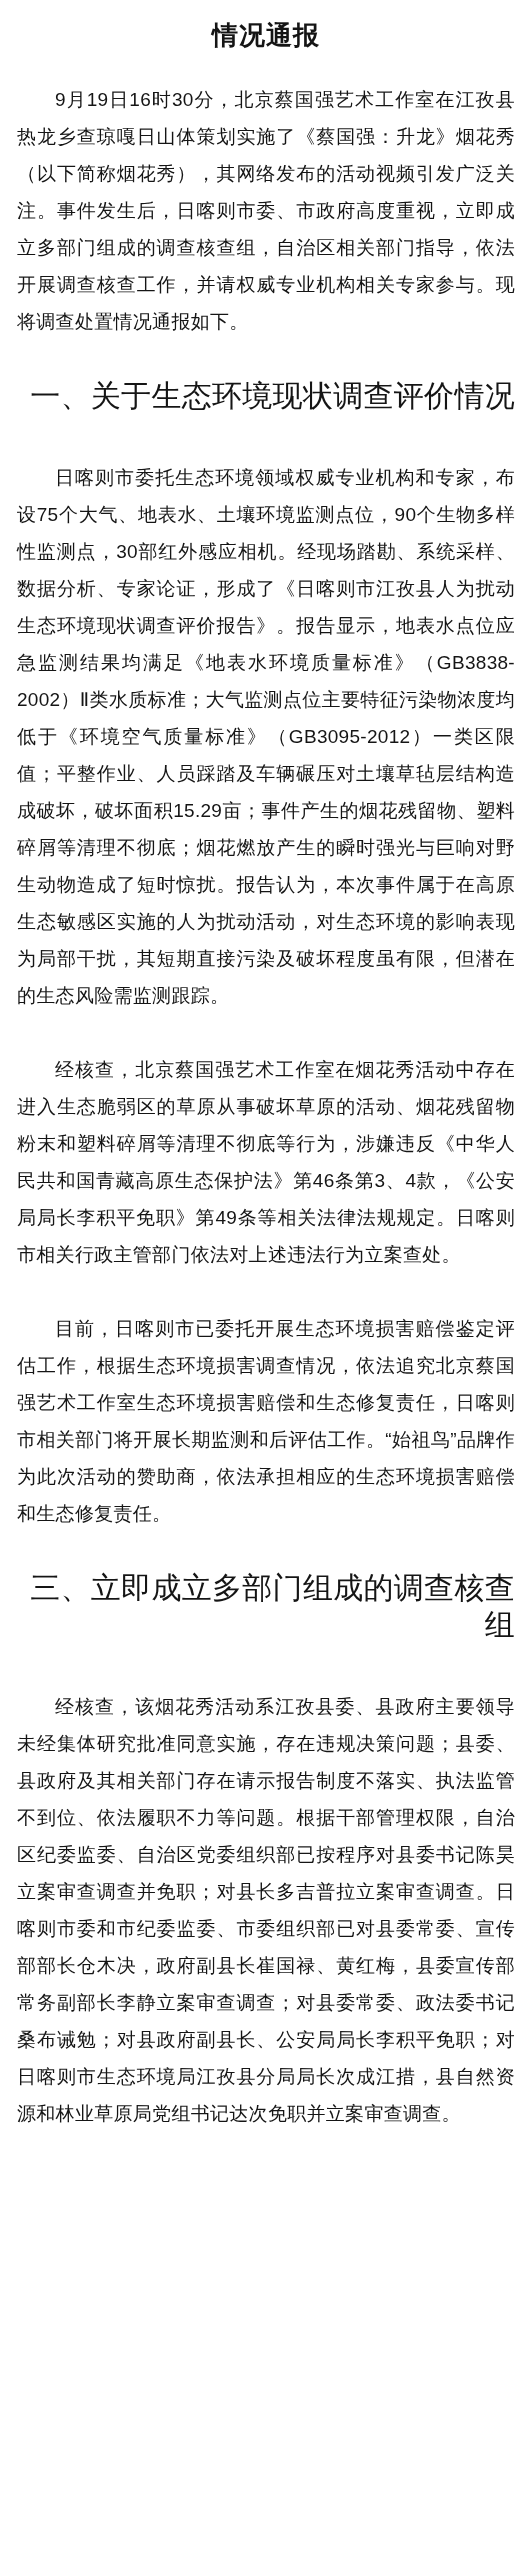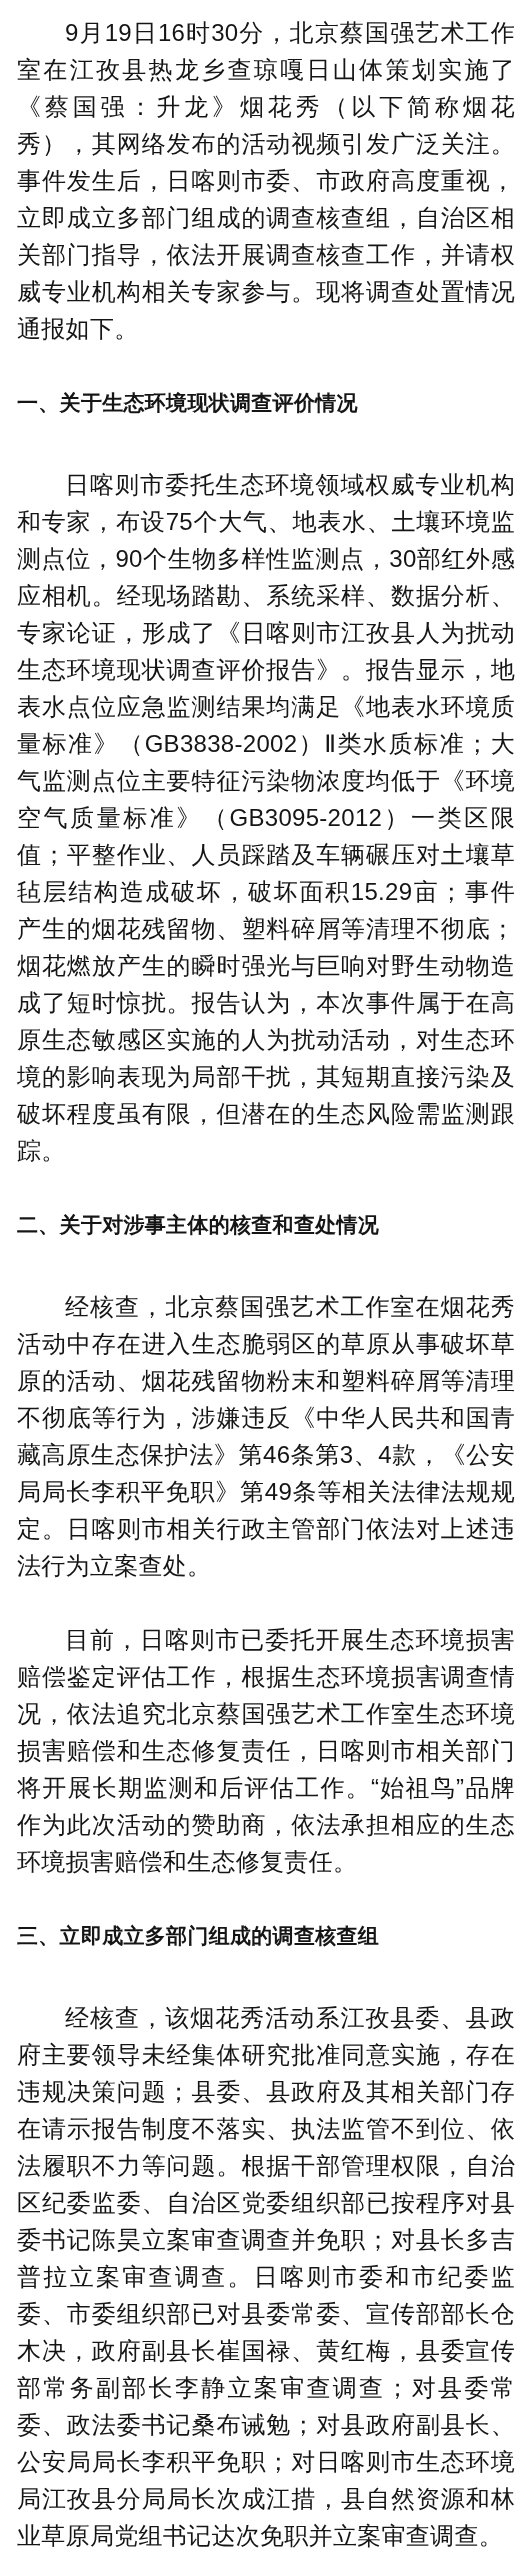--- a/index.html
+++ b/index.html
@@ -19,50 +19,50 @@
   .doc-title {
     margin: 0 0 24px 0;
     font-size: 26px;
     font-weight: bold;
     line-height: 43px;
     text-align: center;
     letter-spacing: 1px;
   }
   .para {
     margin: 0 0 37px 0;
-    font-size: 24px;
+    font-size: 19px;
     line-height: 37px;
     text-align: justify;
     text-indent: 2em;
     letter-spacing: 0.3px;
     word-break: normal;
   }
   .heading {
     margin: 37px 0 45px 0;
-    font-size: 21px;
-    font-weight: bold;
+    font-size: 30px;
+    font-weight: normal;
     line-height: 37px;
-    text-align: left;
+    text-align: right;
     letter-spacing: 0.3px;
   }
 </style>
 </head>
 <body>
 
 <div class="page">
 
+  <h1 class="doc-title">情况通报</h1>
 
   <p class="para">9月19日16时30分，北京蔡国强艺术工作室在江孜县热龙乡查琼嘎日山体策划实施了《蔡国强：升龙》烟花秀（以下简称烟花秀），其网络发布的活动视频引发广泛关注。事件发生后，日喀则市委、市政府高度重视，立即成立多部门组成的调查核查组，自治区相关部门指导，依法开展调查核查工作，并请权威专业机构相关专家参与。现将调查处置情况通报如下。</p>
 
   <h2 class="heading">一、关于生态环境现状调查评价情况</h2>
 
 
   <p class="para">日喀则市委托生态环境领域权威专业机构和专家，布设75个大气、地表水、土壤环境监测点位，90个生物多样性监测点，30部红外感应相机。经现场踏勘、系统采样、数据分析、专家论证，形成了《日喀则市江孜县人为扰动生态环境现状调查评价报告》。报告显示，地表水点位应急监测结果均满足《地表水环境质量标准》（GB3838-2002）Ⅱ类水质标准；大气监测点位主要特征污染物浓度均低于《环境空气质量标准》（GB3095-2012）一类区限值；平整作业、人员踩踏及车辆碾压对土壤草毡层结构造成破坏，破坏面积15.29亩；事件产生的烟花残留物、塑料碎屑等清理不彻底；烟花燃放产生的瞬时强光与巨响对野生动物造成了短时惊扰。报告认为，本次事件属于在高原生态敏感区实施的人为扰动活动，对生态环境的影响表现为局部干扰，其短期直接污染及破坏程度虽有限，但潜在的生态风险需监测跟踪。</p>
 
-  <h2 class="heading">二、关于对涉事主体的核查和查处情况</h2>
 
   <p class="para">经核查，北京蔡国强艺术工作室在烟花秀活动中存在进入生态脆弱区的草原从事破坏草原的活动、烟花残留物粉末和塑料碎屑等清理不彻底等行为，涉嫌违反《中华人民共和国青藏高原生态保护法》第46条第3、4款，《公安局局长李积平免职》第49条等相关法律法规规定。日喀则市相关行政主管部门依法对上述违法行为立案查处。</p>
 
   <p class="para">目前，日喀则市已委托开展生态环境损害赔偿鉴定评估工作，根据生态环境损害调查情况，依法追究北京蔡国强艺术工作室生态环境损害赔偿和生态修复责任，日喀则市相关部门将开展长期监测和后评估工作。“始祖鸟”品牌作为此次活动的赞助商，依法承担相应的生态环境损害赔偿和生态修复责任。</p>
 
   <h2 class="heading">三、立即成立多部门组成的调查核查组</h2>
 
   <p class="para">经核查，该烟花秀活动系江孜县委、县政府主要领导未经集体研究批准同意实施，存在违规决策问题；县委、县政府及其相关部门存在请示报告制度不落实、执法监管不到位、依法履职不力等问题。根据干部管理权限，自治区纪委监委、自治区党委组织部已按程序对县委书记陈昊立案审查调查并免职；对县长多吉普拉立案审查调查。日喀则市委和市纪委监委、市委组织部已对县委常委、宣传部部长仓木决，政府副县长崔国禄、黄红梅，县委宣传部常务副部长李静立案审查调查；对县委常委、政法委书记桑布诫勉；对县政府副县长、公安局局长李积平免职；对日喀则市生态环境局江孜县分局局长次成江措，县自然资源和林业草原局党组书记达次免职并立案审查调查。</p>
 
 </div>

